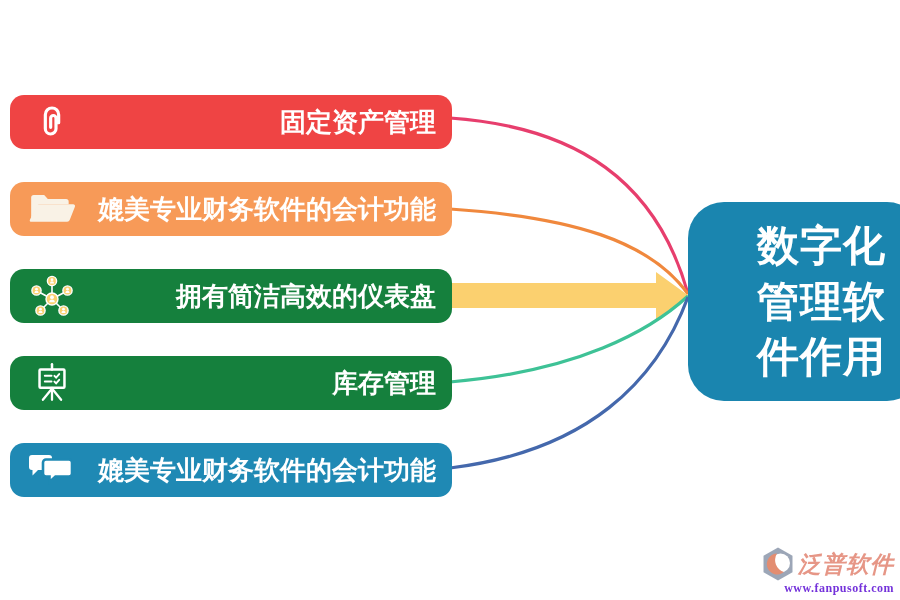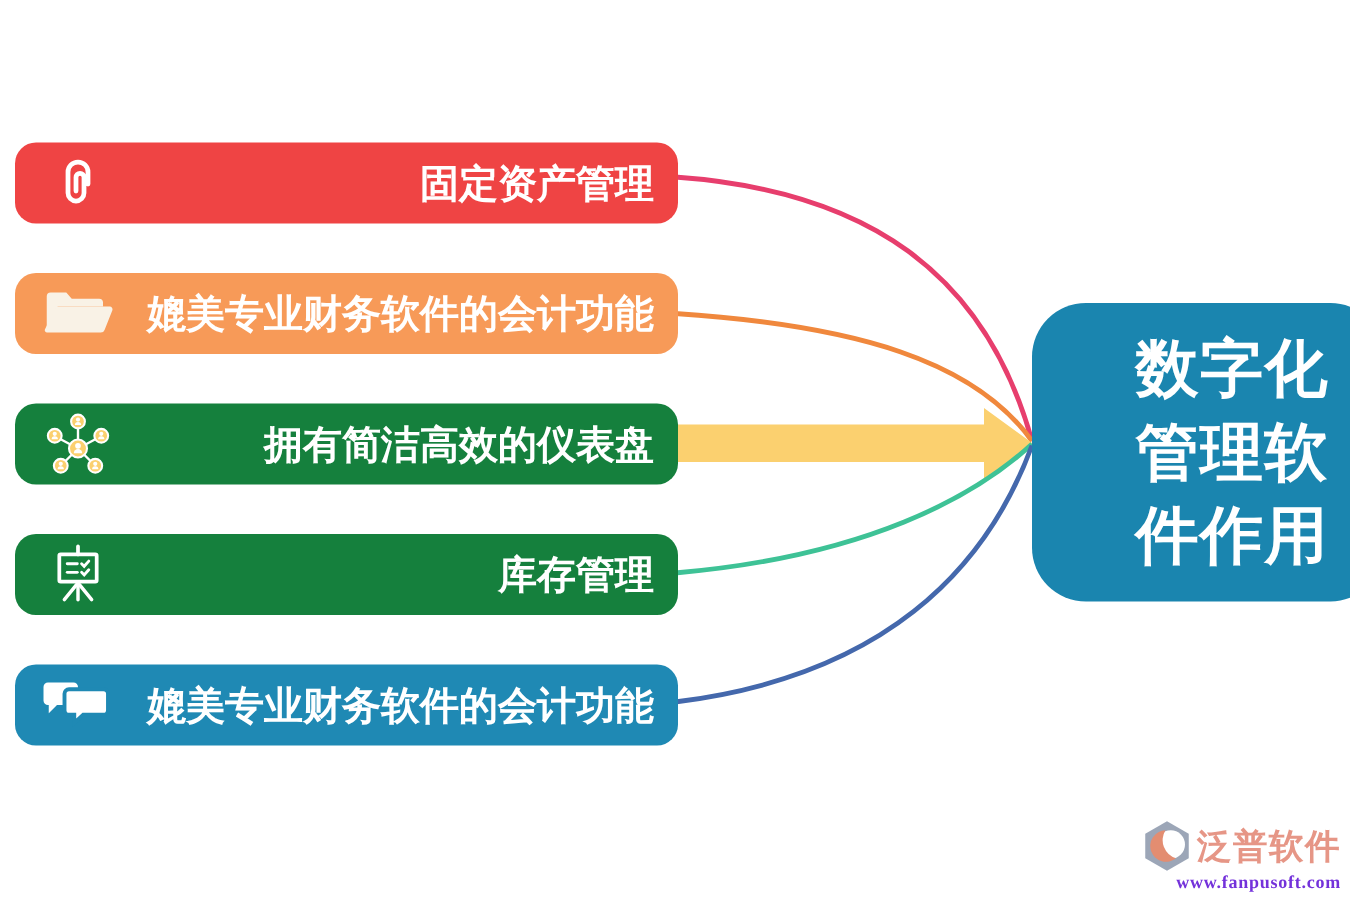--- a/index.html
+++ b/index.html
@@ -145,18 +145,18 @@
 
   <div class="watermark">
     <div class="wm-top">
       <span style="display:inline-flex;">
         <svg width="36" height="38" viewBox="0 0 36 36">
           <path d="M18 1.5 L32.5 9.8 V26.2 L18 34.5 L3.5 26.2 V9.8 Z" fill="#97a2b4"></path>
           <circle cx="20.5" cy="17" r="9.5" fill="#ffffff"></circle>
           <path d="M17 7.5 a10.5 10.5 0 1 0 7 18.6 a12.5 12.5 0 0 1 -7 -18.6 Z" fill="#e2876a"></path>
         </svg>
       </span>
-      <span class="wm-title" style="color: rgb(229, 145, 128);">泛普软件</span>
+      <span class="wm-title" style="color: rgb(229, 145, 128); font-style: italic;">泛普软件</span>
     </div>
     <div class="wm-url" style="color: #6d28d9;">www.fanpusoft.com</div>
   </div>
 
 </div>
 
 </body></html>

